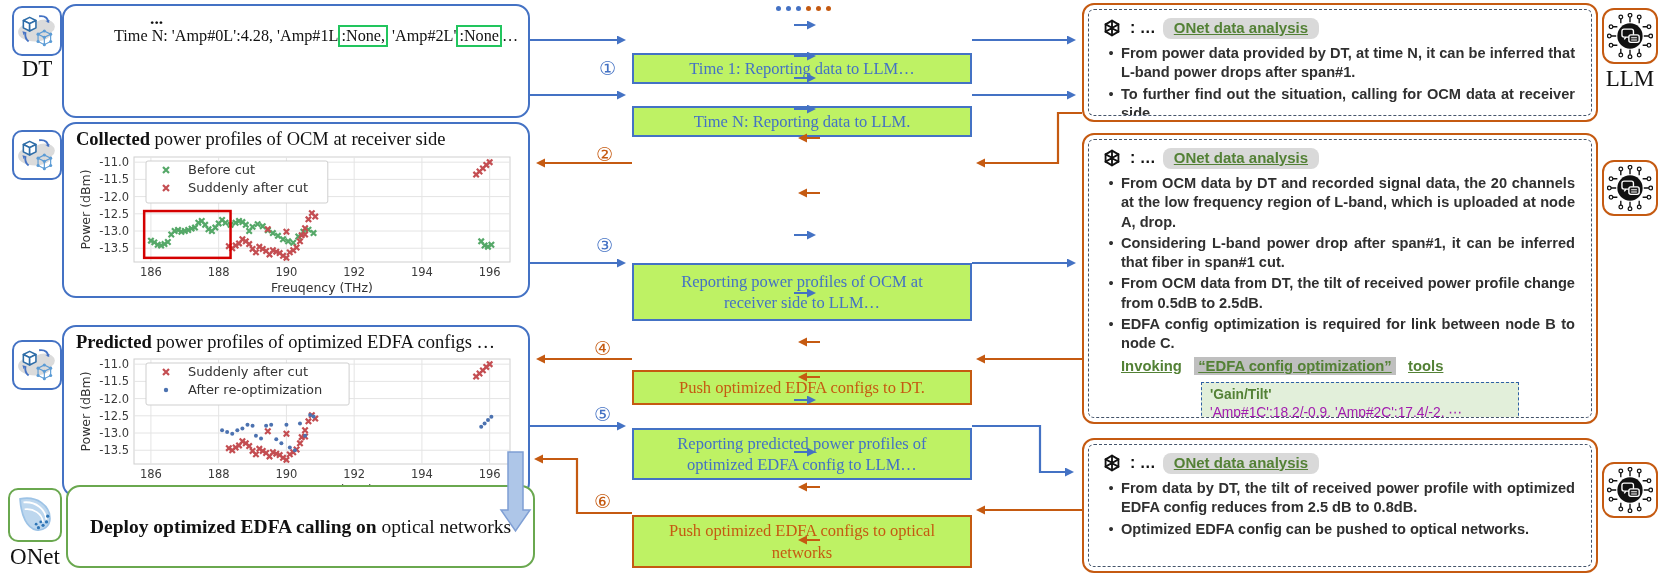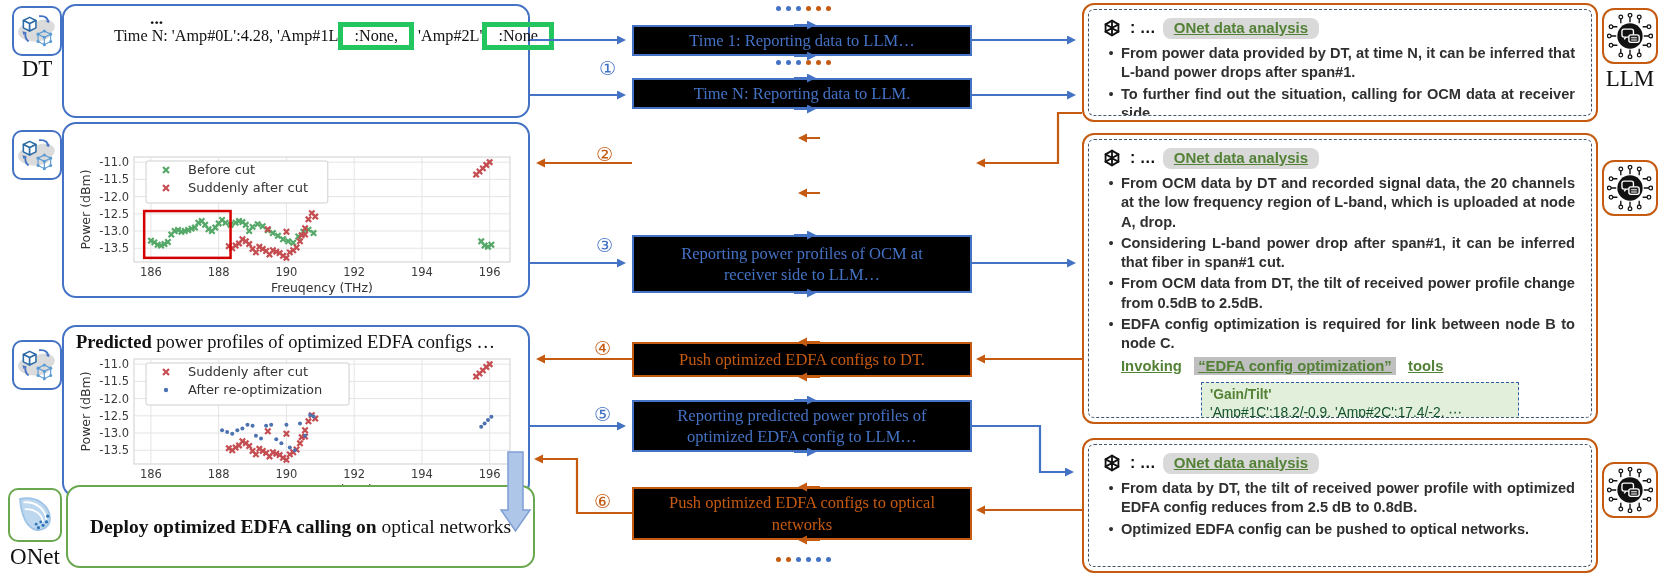--- a/index.html
+++ b/index.html
@@ -5,34 +5,34 @@
   html,body{margin:0;padding:0;background:#fff;}
   #canvas{position:relative;width:1661px;height:583px;background:#fff;overflow:hidden;
           font-family:"Liberation Serif","DejaVu Serif",serif;}
   
   .lbox{position:absolute;background:#fff;border:2.5px solid #4472C4;border-radius:14px;box-sizing:border-box;}
   .gbox{position:absolute;background:#fff;border:2.5px solid #6AA84F;border-radius:14px;box-sizing:border-box;}
   .ln{font-size:17.5px;line-height:22px;color:#111;padding:0 4px;white-space:nowrap;}
   .ln.sm{font-size:16.2px;}
   .ind{padding-left:42px;}
   .ind2{padding-left:78px;line-height:13px;font-weight:bold;}
-  .redbox{border:5px solid #22c55e;padding:0 11px;}
+  .redbox{border:2px solid #22c55e;padding:0 1px;}
   .boxtitle{font-size:18.5px;color:#111;padding:5px 0 0 12px;white-space:nowrap;}
   .chartwrap{position:absolute;left:14px;top:27px;}
   .deploytxt{font-size:19.5px;color:#111;}
   
   .icon{position:absolute;width:50px;height:50px;border-radius:10px;background:#fff;box-sizing:border-box;
         display:flex;align-items:center;justify-content:center;}
   .icon.dt{border:2.5px solid #4472C4;}
   .icon.onet{border:2.5px solid #6AA84F;width:54px;height:54px;}
   .icon.chip{border:2.5px solid #C55A11;width:56px;height:56px;border-radius:12px;}
   .iconlabel{position:absolute;font-size:23px;color:#111;text-align:center;}
   
-  .mbox{position:absolute;background:#000000;border:2px solid;box-sizing:border-box;display:flex;
-        align-items:center;justify-content:center;text-align:center;font-size:16.5px;line-height:1.3;padding:2px 26px;}
+  .mbox{position:absolute;background:#bef264;border:2px solid;box-sizing:border-box;display:flex;
+        align-items:center;justify-content:center;text-align:center;font-size:16.5px;line-height:1.3;padding:2px 26px;margin-top:28px;}
   .mbox.blue{border-color:#4472C4;color:#4472C4;}
   .mbox.orange{border-color:#C55A11;color:#C55A11;}
   .stepnum{position:absolute;font-family:"DejaVu Sans",sans-serif;font-size:19px;}
   .stepnum.blue{color:#4472C4;}
   .stepnum.orange{color:#C55A11;}
   .dotsrow{position:absolute;display:flex;gap:5px;}
   .dotsrow span{width:5px;height:5px;border-radius:50%;display:block;}
   
   .llmbox{position:absolute;border:2.5px solid #C55A11;border-radius:12px;background:#fff;box-sizing:border-box;}
   .llminner{position:absolute;inset:4px;border:1.8px dashed #44546A;border-radius:6px;box-sizing:border-box;
@@ -43,21 +43,21 @@
        text-decoration:underline;border-radius:8px;}
   .bullet{display:flex;font-size:14.6px;line-height:1.32;margin-bottom:2px;}
   .bdot{width:20px;flex:none;text-align:center;}
   .btxt{flex:1;text-align:justify;padding-right:4px;font-weight:bold;}
   .invoking{margin:5px 0 0 20px;font-size:14.8px;}
   .grn{color:#538135;font-weight:bold;text-decoration:underline;}
   .quoted{background:#BFBFBF;padding:1px 4px;}
   .gainbox{position:absolute;left:112px;top:242px;width:300px;background:#E2EFDA;border:1.7px dashed #2E5FA3;
            padding:3px 8px;font-size:13.8px;line-height:1.3;font-family:"Liberation Sans",sans-serif;}
   .gainbox .g1{color:#538135;font-weight:bold;}
-  .gainbox .g2{color:#14532d;}
+  .gainbox .g2{color:#a21caf;}
   #overlay{position:absolute;left:0;top:0;pointer-events:none;}
 </style>
 </head>
 <body>
 
 <div id="canvas">
 
   <div class="icon dt" style="left:12px;top:6px;">
     <svg width="42" height="42" viewBox="0 0 40 40">
       <ellipse cx="18" cy="21" rx="16" ry="9" fill="#DBDBDB"></ellipse>
@@ -174,20 +174,21 @@
     </svg>
   </div>
   <div class="iconlabel" style="left:0px;top:544px;width:70px;">ONet</div>
 
   <div class="lbox" style="left:62px;top:4px;width:468px;height:114px;padding:6px 8px;">
     <div class="ln ind2">...</div>
     <div class="ln sm ind"><span>Time N: 'Amp#0L':4.28, 'Amp#1L</span><span class="redbox">:None,</span><span> 'Amp#2L'</span><span class="redbox">:None</span><span>…</span></div>
   </div>
 
   <div class="lbox" style="left:62px;top:122px;width:468px;height:176px;">
+    <div class="boxtitle"><b>Collected</b><span> power profiles of OCM at receiver side</span></div>
     <div class="chartwrap"><svg width="440" height="144" font-family="DejaVu Sans, sans-serif">
           <rect x="56" y="6" width="376" height="105" fill="#fff" stroke="#cfcfcf"></rect>
           <line x1="72.93693693693695" y1="6" x2="72.93693693693695" y2="111" stroke="#e4e4e4"></line>
           <text x="72.93693693693695" y="125" font-size="11.5" fill="#3a3a3a" text-anchor="middle">186</text>
           <line x1="140.68468468468473" y1="6" x2="140.68468468468473" y2="111" stroke="#e4e4e4"></line>
           <text x="140.68468468468473" y="125" font-size="11.5" fill="#3a3a3a" text-anchor="middle">188</text>
           <line x1="208.4324324324325" y1="6" x2="208.4324324324325" y2="111" stroke="#e4e4e4"></line>
           <text x="208.4324324324325" y="125" font-size="11.5" fill="#3a3a3a" text-anchor="middle">190</text>
           <line x1="276.1801801801803" y1="6" x2="276.1801801801803" y2="111" stroke="#e4e4e4"></line>
           <text x="276.1801801801803" y="125" font-size="11.5" fill="#3a3a3a" text-anchor="middle">192</text>

